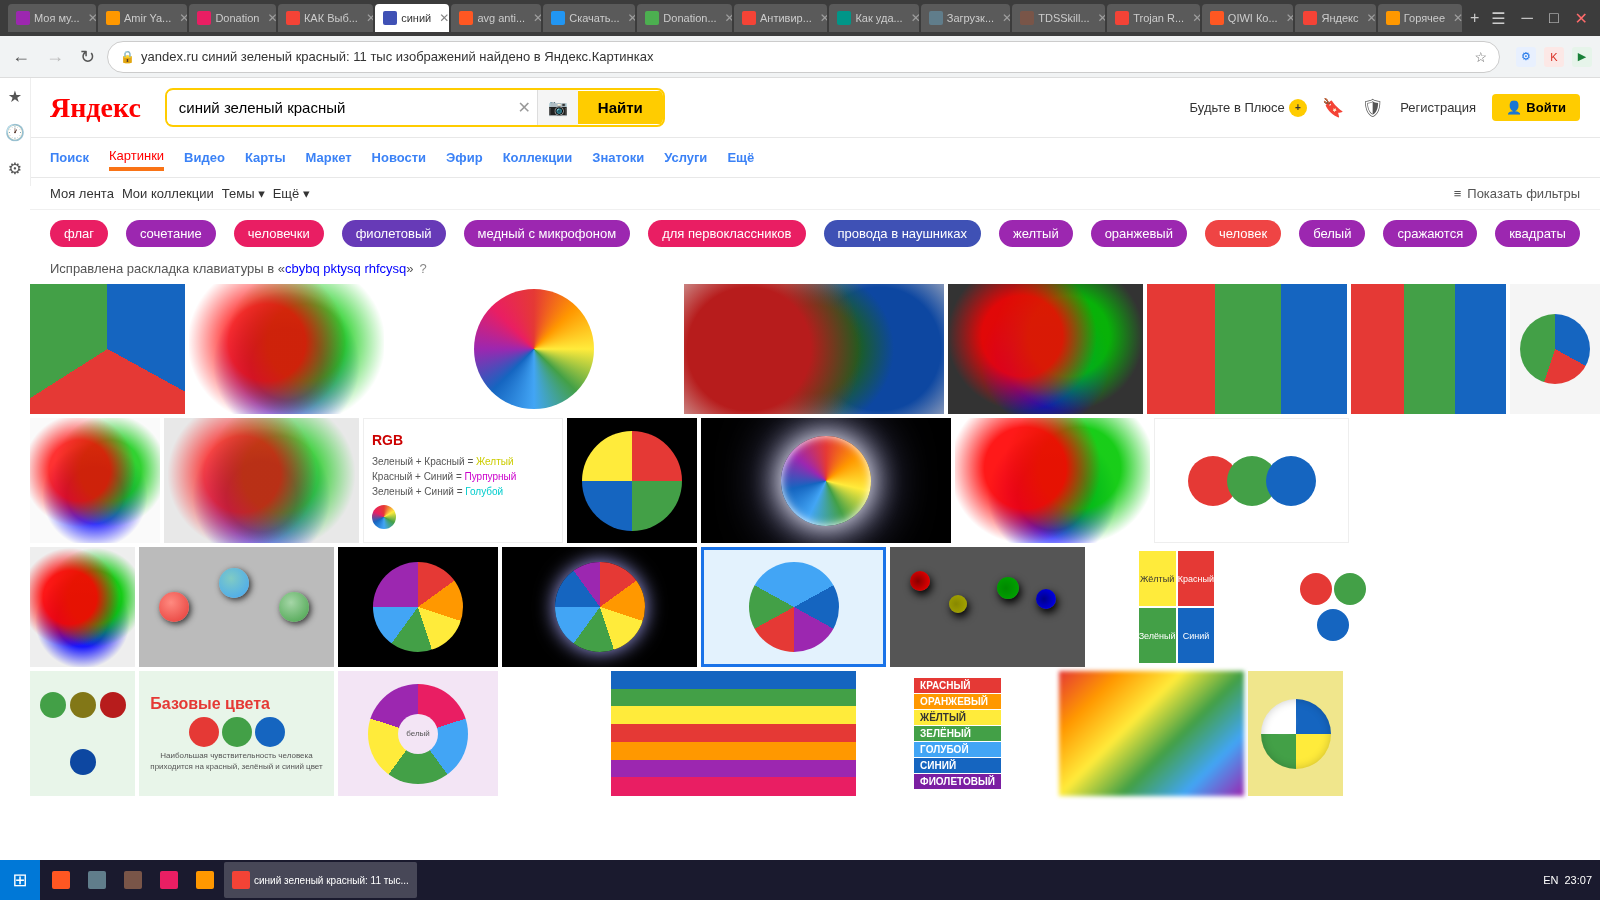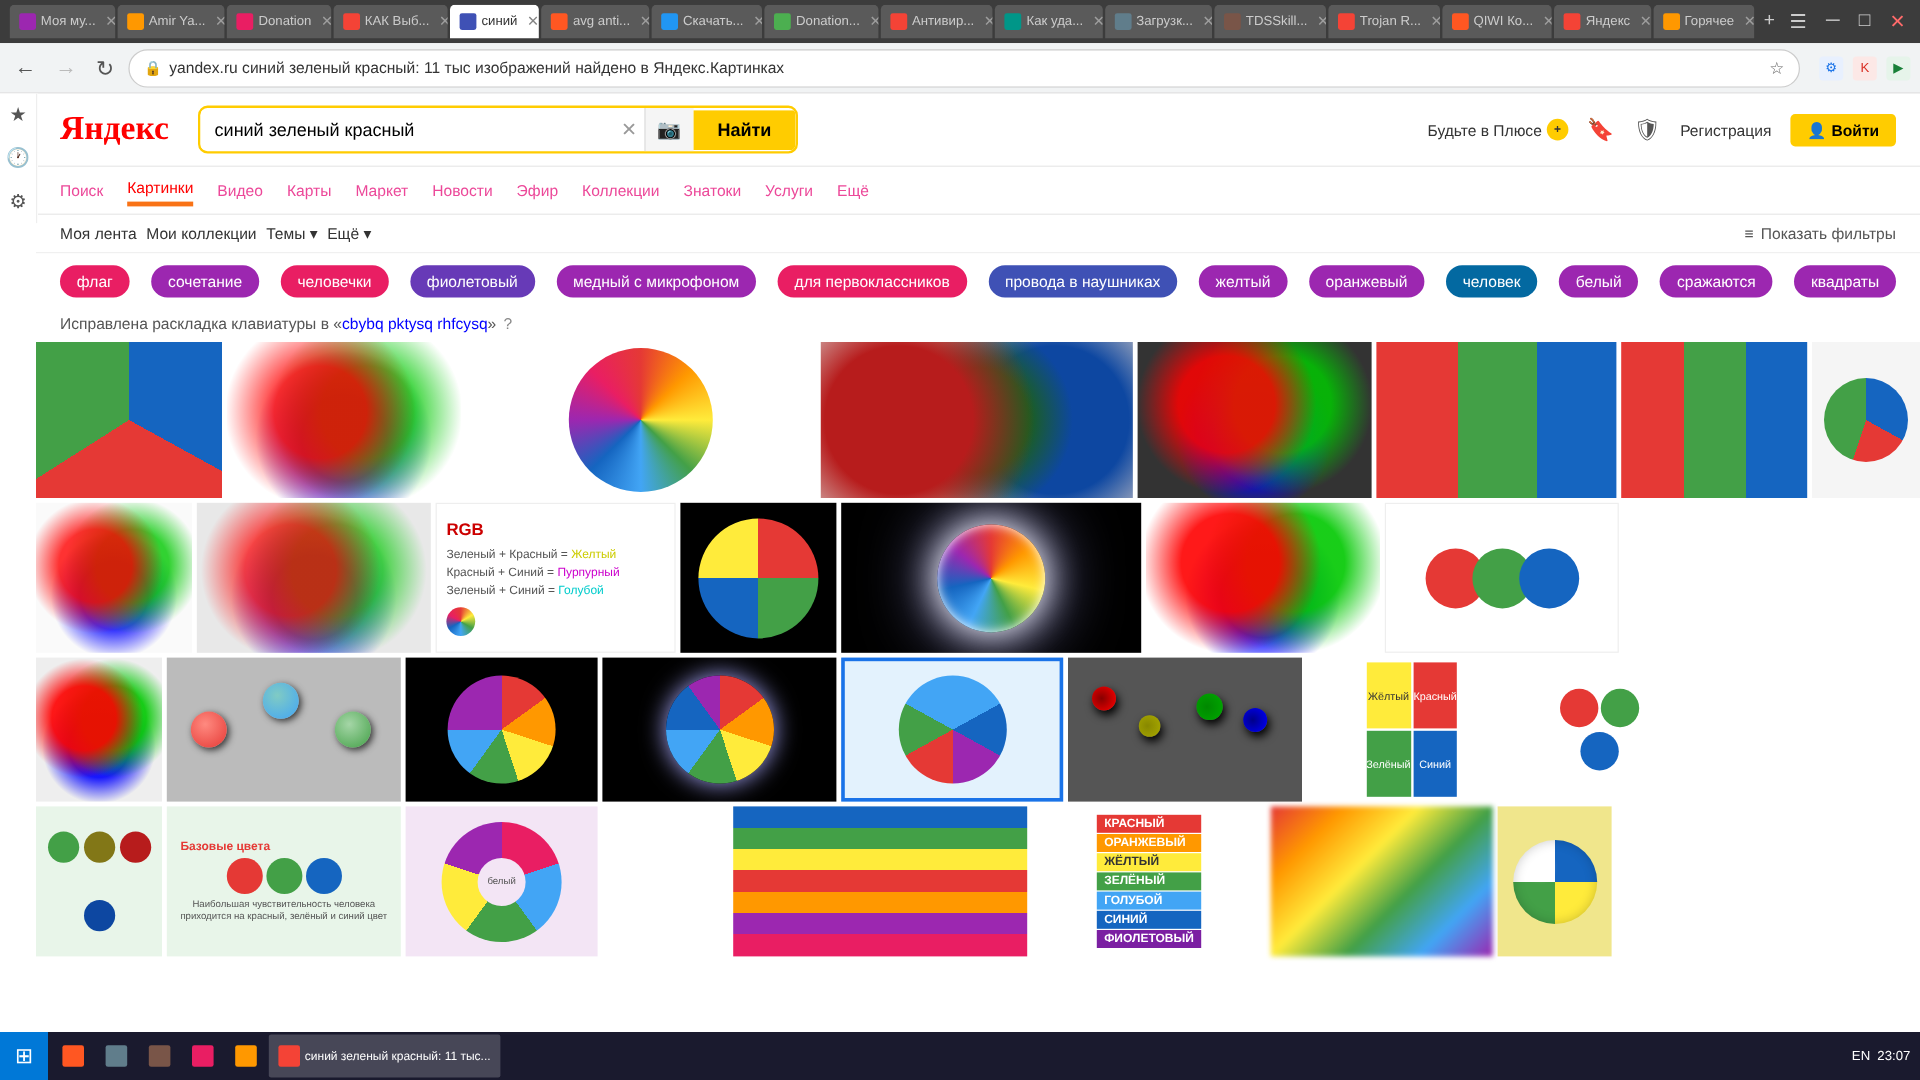--- a/index.html
+++ b/index.html
@@ -41,21 +41,21 @@
     .ya-header-right { margin-left: auto; display: flex; align-items: center; gap: 16px; }
     .ya-plus { display: flex; align-items: center; gap: 4px; font-size: 13px; color: #333; }
     .ya-plus-badge { background: #fc0; border-radius: 50%; width: 18px; height: 18px; display: flex; align-items: center; justify-content: center; font-size: 10px; font-weight: bold; }
     .ya-bookmark-icon { font-size: 18px; color: #555; cursor: pointer; }
     .ya-shield-icon { font-size: 18px; color: #555; cursor: pointer; }
     .ya-reg-btn { font-size: 13px; color: #333; cursor: pointer; }
     .ya-login-btn { background: #fc0; border: none; border-radius: 4px; padding: 6px 14px; font-size: 13px; font-weight: bold; cursor: pointer; display: flex; align-items: center; gap: 4px; }
 
     
     .ya-nav { display: flex; align-items: center; padding: 6px 20px; gap: 20px; border-bottom: 1px solid #e8e8e8; }
-    .ya-nav-item { font-size: 13px; color: #ec4899; cursor: pointer; text-decoration: none; padding: 4px 0; }
+    .ya-nav-item { font-size: 13px; color: #3b82f6; cursor: pointer; text-decoration: none; padding: 4px 0; font-weight: bold; }
     .ya-nav-item.active { color: #f00; border-bottom: 4px solid #f97316; font-weight: normal; }
 
     
     .ya-filter-bar { display: flex; align-items: center; padding: 8px 20px; gap: 8px; border-bottom: 1px solid #f0f0f0; }
     .ya-filter-link { font-size: 13px; color: #333; cursor: pointer; white-space: nowrap; text-align: center; }
     .ya-filter-dropdown { display: flex; align-items: center; gap: 4px; font-size: 13px; color: #333; cursor: pointer; }
     .ya-show-filters { margin-left: auto; display: flex; align-items: center; gap: 6px; font-size: 13px; color: #555; cursor: pointer; }
 
     
     .ya-tags-row { display: flex; flex-wrap: wrap; gap: 18px; padding: 10px 20px; }
@@ -260,21 +260,21 @@
     <div class="ya-tags-row">
     <span class="ya-tag" style="background: rgb(233, 30, 99);">флаг</span>
         <span class="ya-tag" style="background: rgb(156, 39, 176);">сочетание</span>
         <span class="ya-tag" style="background: rgb(233, 30, 99);">человечки</span>
         <span class="ya-tag" style="background: rgb(103, 58, 183);">фиолетовый</span>
         <span class="ya-tag" style="background: rgb(156, 39, 176);">медный с микрофоном</span>
         <span class="ya-tag" style="background: rgb(233, 30, 99);">для первоклассников</span>
         <span class="ya-tag" style="background: rgb(63, 81, 181);">провода в наушниках</span>
         <span class="ya-tag" style="background: rgb(156, 39, 176);">желтый</span>
         <span class="ya-tag" style="background: rgb(156, 39, 176);">оранжевый</span>
-        <span class="ya-tag" style="background: #0369a1;">человек</span>
+        <span class="ya-tag" style="background: #ef4444;">человек</span>
         <span class="ya-tag" style="background: rgb(156, 39, 176);">белый</span>
         <span class="ya-tag" style="background: rgb(156, 39, 176);">сражаются</span>
         <span class="ya-tag" style="background: rgb(156, 39, 176);">квадраты</span>
       </div>
 
     <div class="ya-correction">
       <span>Исправлена раскладка клавиатуры в «<a>cbybq pktysq rhfcysq</a>»</span>
       <span class="ya-correction-icon">?</span>
     </div>
 
@@ -360,21 +360,21 @@
 
     <div class="grid-row" style="margin-bottom: 4px; display: flex; gap: 4px;">
       <div class="grid-img img-box" style="width:105px;height:125px;background:#e8f5e9;display:flex;flex-wrap:wrap;align-items:center;justify-content:center;gap:4px;padding:8px;">
         <div style="width:26px;height:26px;background:#43a047;border-radius:50%;"></div>
         <div style="width:26px;height:26px;background:#827717;border-radius:50%;"></div>
         <div style="width:26px;height:26px;background:#b71c1c;border-radius:50%;"></div>
         <div style="width:26px;height:26px;background:#0d47a1;border-radius:50%;"></div>
       </div>
       <div class="grid-img img-box" style="width:195px;height:125px;background:#e8f5e9;">
         <div style="padding:6px;font-size:9px;color:#333;">
-          <div style="color:#e53935;font-weight:bold;font-size:10px;margin-bottom:4px;">Базовые цвета</div>
+          <div style="color:#e53935;font-weight:bold;font-size:16px;margin-bottom:4px;">Базовые цвета</div>
           <div style="display:flex;gap:3px;justify-content:center;margin-bottom:4px;">
             <div style="width:30px;height:30px;background:#e53935;border-radius:50%;"></div>
             <div style="width:30px;height:30px;background:#43a047;border-radius:50%;"></div>
             <div style="width:30px;height:30px;background:#1565c0;border-radius:50%;"></div>
           </div>
           <div style="font-size:8px;color:#555;text-align:center;line-height:1.3;">Наибольшая чувствительность человека<br>приходится на красный, зелёный и синий цвет</div>
         </div>
       </div>
       <div class="grid-img img-box" style="width:160px;height:125px;background:#f3e5f5;display:flex;align-items:center;justify-content:center;">
         <div style="width:100px;height:100px;background:conic-gradient(#e91e63 0% 20%, #42a5f5 20% 40%, #43a047 40% 60%, #ffeb3b 60% 80%, #9c27b0 80% 100%);border-radius:50%;position:relative;">

